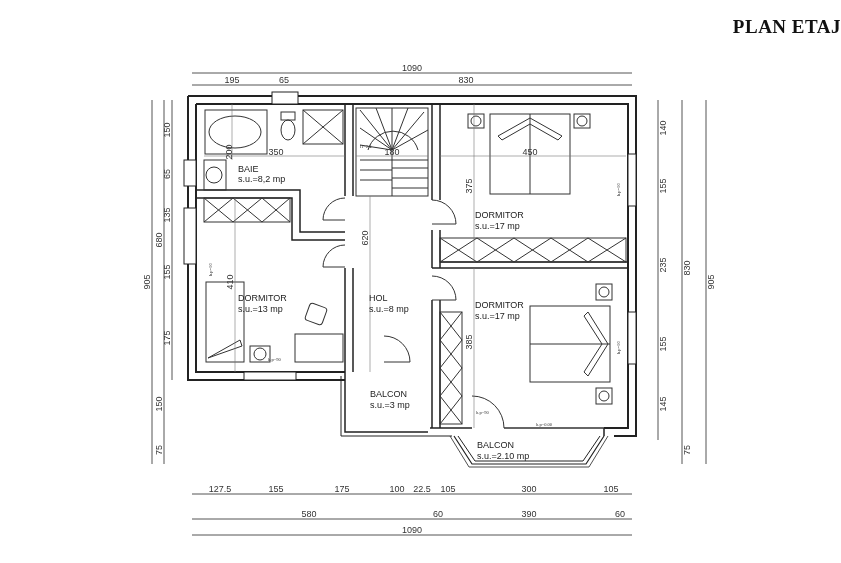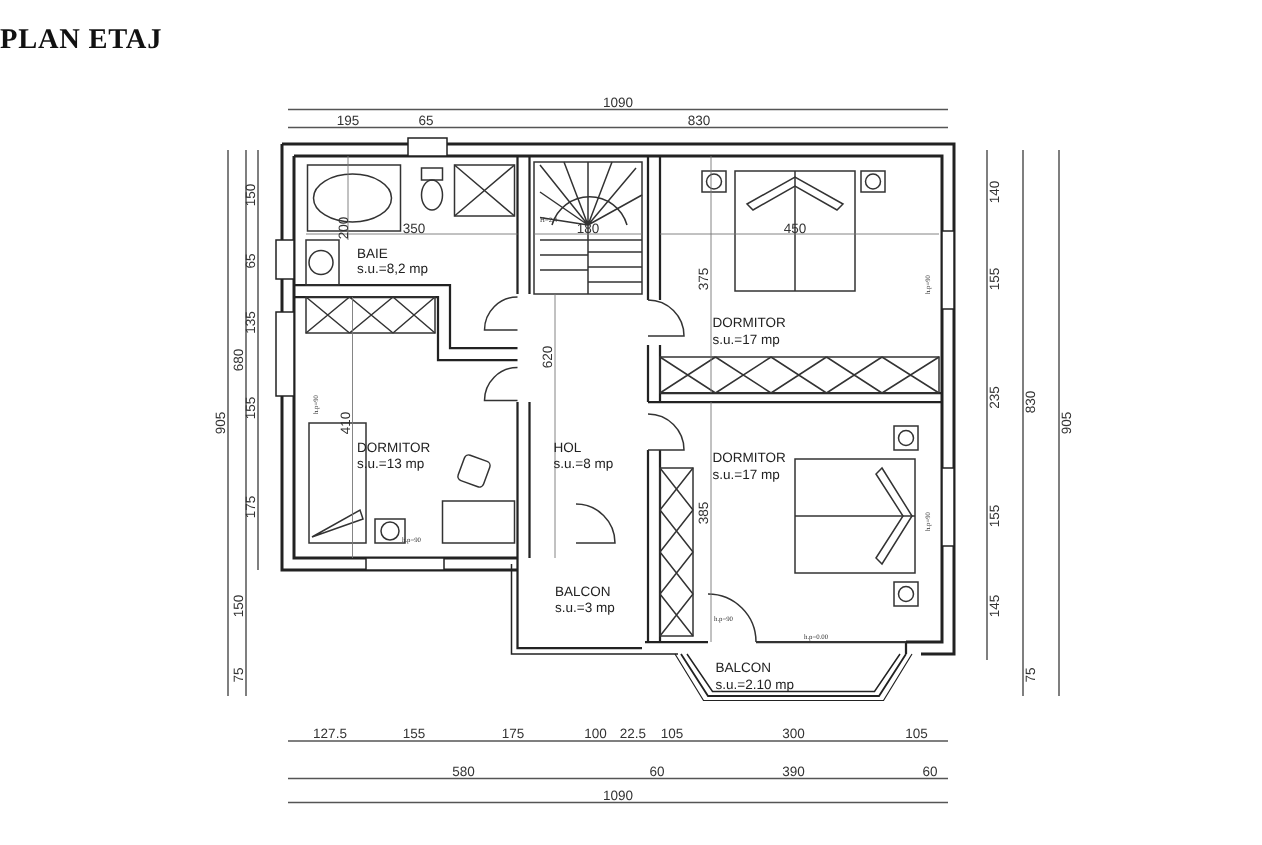--- a/index.html
+++ b/index.html
@@ -1,18 +1,18 @@
 <!DOCTYPE html>
 <html><head>
 <meta charset="utf-8">
 <style>
   html, body { margin: 0; padding: 0; background: #ffffff; }
   body { width: 841px; height: 563px; position: relative; overflow: hidden; }
   .title {
-    position: absolute; left: 0; top: 16px; width: 841px; text-align: left;
+    position: absolute; left: 0; top: 16px; width: 841px; text-align: right;
     font-family: "Liberation Serif", "DejaVu Serif", serif;
     font-weight: bold; font-size: 19px; color: #111;
     letter-spacing: 0.5px;
   }
   svg { position: absolute; left: 0; top: 0; }
   .dim { font-family: "Liberation Sans", "DejaVu Sans", sans-serif; font-size: 9px; fill: #333; }
   .lbl { font-family: "Liberation Sans", "DejaVu Sans", sans-serif; font-size: 9px; fill: #222; }
   .tiny { font-family: "Liberation Serif", serif; font-size: 4.5px; fill: #333; }
 </style>
 </head>

